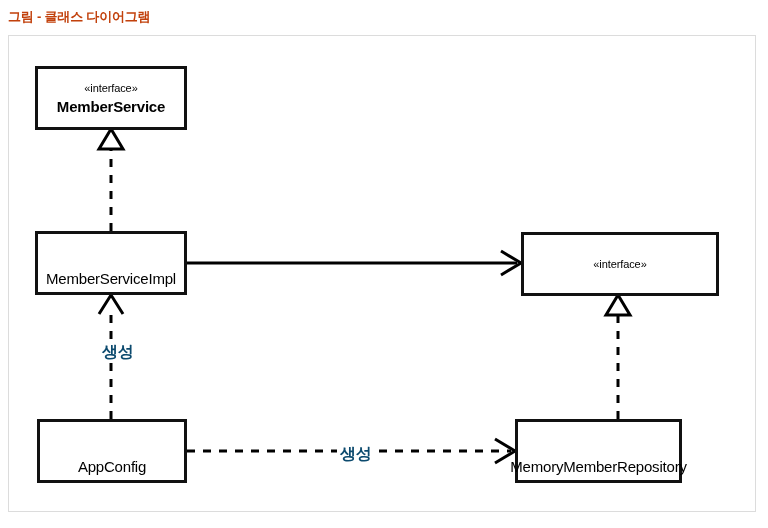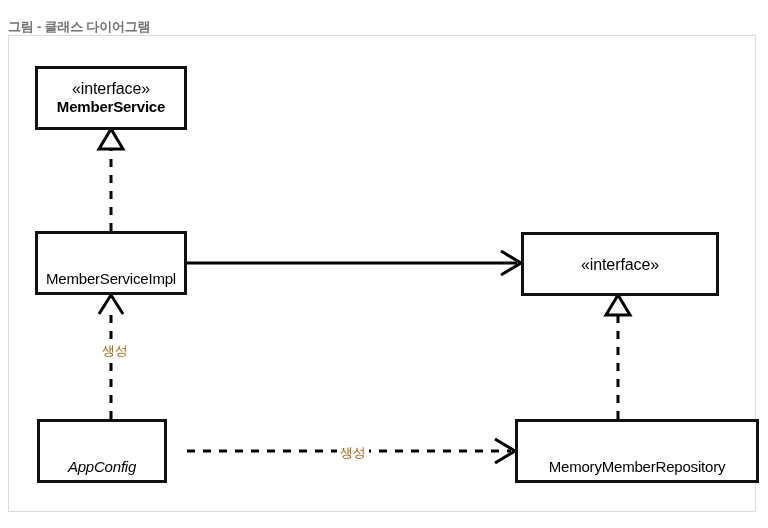--- a/index.html
+++ b/index.html
@@ -10,24 +10,24 @@
   body {
     width: 768px;
     height: 528px;
     font-family: "Liberation Sans", sans-serif;
     position: relative;
     overflow: hidden;
   }
   #page-title {
     position: absolute;
     left: 8px;
-    top: 18px;
+    top: 8px;
     font-size: 13px;
     font-weight: bold;
-    color: #737373;
+    color: #c2410c;
     letter-spacing: -0.2px;
     white-space: nowrap;
   }
   #diagram-frame {
     position: absolute;
     left: 8px;
     top: 35px;
     width: 748px;
     height: 477px;
     border: 1px solid #dcdcdc;
@@ -48,50 +48,50 @@
     box-sizing: border-box;
     display: flex;
     flex-direction: column;
     align-items: center;
     justify-content: center;
     text-align: center;
     color: #000000;
     z-index: 3;
   }
   .stereotype {
-    font-size: 16px;
+    font-size: 11px;
     font-weight: normal;
     line-height: 17px;
     letter-spacing: -0.1px;
     text-align: center;
   }
   .class-name {
     font-size: 15px;
     font-weight: bold;
     line-height: 19px;
     letter-spacing: -0.2px;
     white-space: nowrap;
     text-align: center;
   }
   .class-name.plain {
     font-weight: normal;
     font-size: 15px;
     margin-top: 31px;
   }
   #box-member-service   { left: 26px;  top: 30px;  width: 152px; height: 64px; }
   #box-member-impl      { left: 26px;  top: 195px; width: 152px; height: 64px; }
-  #box-app-config       { left: 28px;  top: 383px; width: 130px; height: 64px; font-style: italic; }
+  #box-app-config       { left: 28px;  top: 383px; width: 150px; height: 64px; }
   #box-member-repo      { left: 512px; top: 196px; width: 198px; height: 64px; }
-  #box-memory-repo      { left: 506px; top: 383px; width: 244px; height: 64px; }
+  #box-memory-repo      { left: 506px; top: 383px; width: 167px; height: 64px; }
 
   .edge-label {
     position: absolute;
-    font-size: 13px;
-    font-weight: normal;
-    color: #a16207;
+    font-size: 16px;
+    font-weight: bold;
+    color: #0c4a6e;
     background: #ffffff;
     padding: 0 3px;
     white-space: nowrap;
     z-index: 4;
     letter-spacing: -0.2px;
   }
   #label-create-vertical   { left: 90px;  top: 306px; }
   #label-create-horizontal { left: 328px; top: 408px; }
 </style>
 </head>

